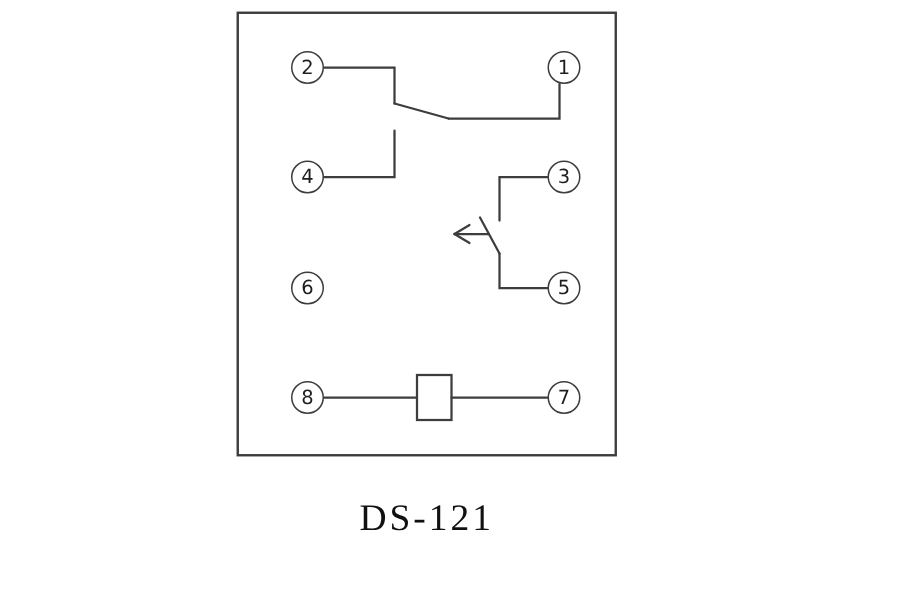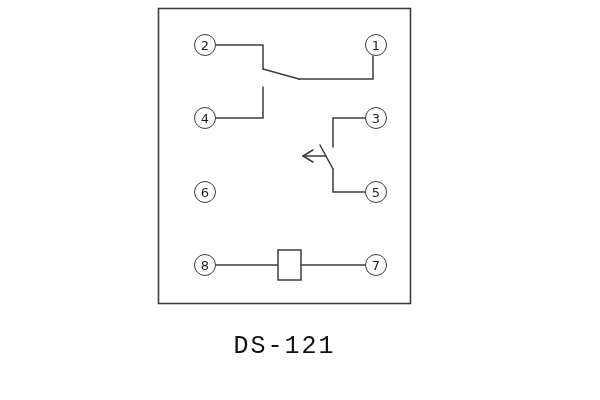--- a/index.html
+++ b/index.html
@@ -44,21 +44,21 @@
   #t6 { left: 194px; top: 181px; }
   #t5 { left: 365px; top: 181px; }
   #t8 { left: 194px; top: 254px; }
   #t7 { left: 365px; top: 254px; }
   .model {
     position: absolute;
     left: 158px;
     top: 332px;
     width: 253px;
     text-align: center;
-    font-family: Liberation Mono, monospace;
+    font-family: Liberation Serif, serif;
     font-size: 25px;
     letter-spacing: 2px;
     color: #111111;
   }
 </style>
 </head>
 <body>
 
 <div class="canvas">
 

